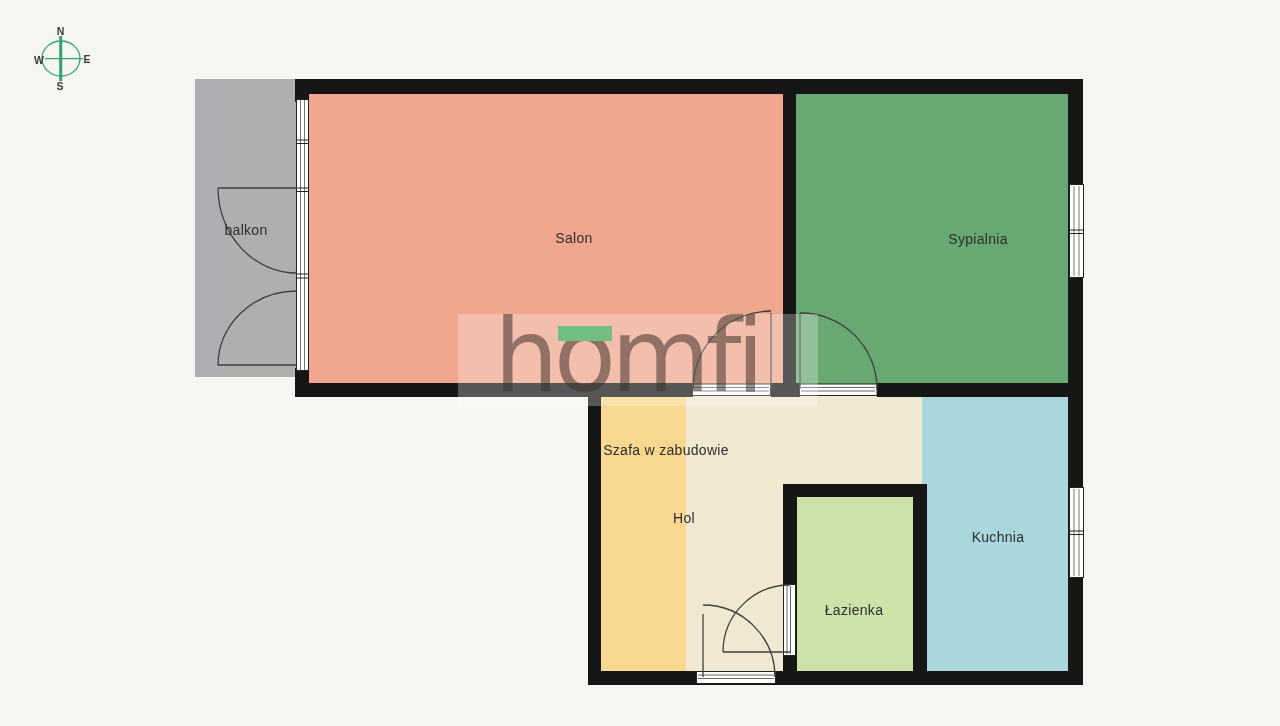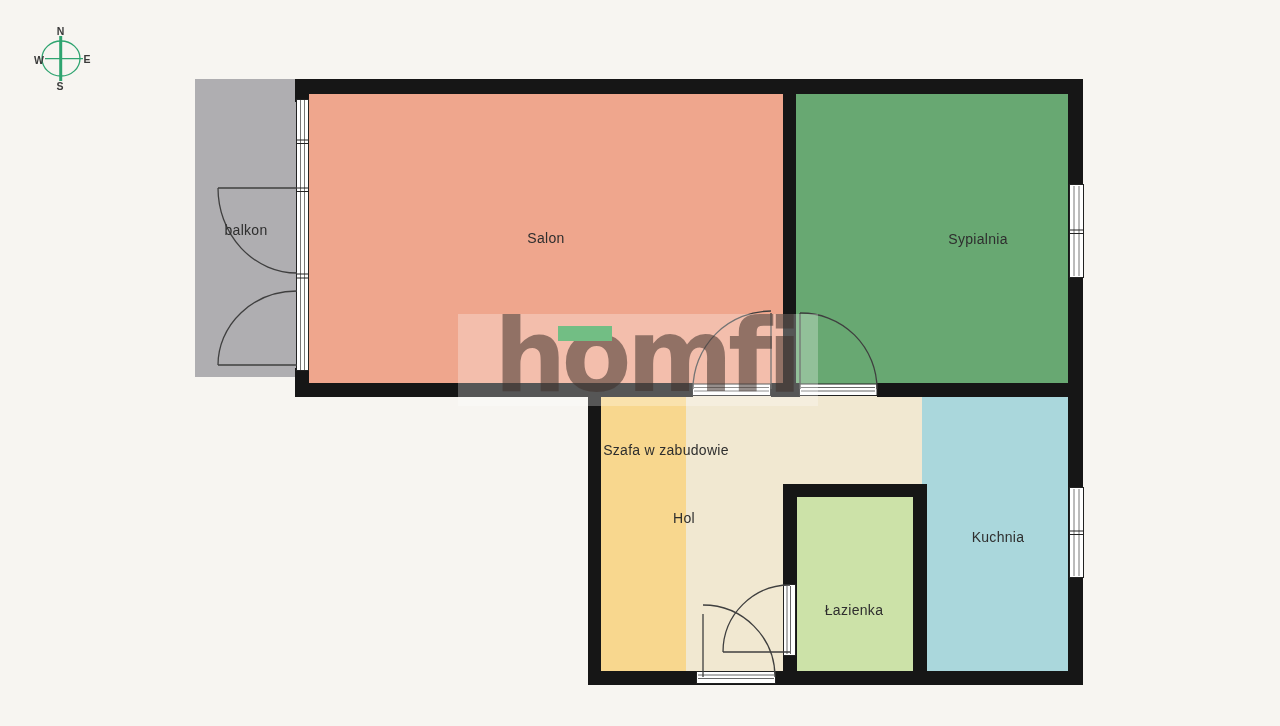--- a/index.html
+++ b/index.html
@@ -30,21 +30,21 @@
   }
 
   
   .wm-box{
     position:absolute;left:458px;top:314px;width:360px;height:92px;
     background:rgba(255,255,255,0.28);z-index:50;
   }
   .wm-text{
     position:absolute;left:494px;top:306px;width:360px;height:100px;
     z-index:51;font-family:"DejaVu Sans","Liberation Sans",sans-serif;
-    font-size:102px;font-weight:bold;letter-spacing:-5px;line-height:100px;
+    font-size:102px;font-weight:normal;letter-spacing:-5px;line-height:100px;
     color:rgba(64,50,44,0.55);
   }
   .wm-bar{
     position:absolute;left:558px;top:326px;width:54px;height:15px;
     z-index:52;background:#72BE84;
   }
 </style>
 </head>
 <body>
 
@@ -161,20 +161,20 @@
         <path d="M 218,365 A 79,74 0 0 1 297,291"></path>
       </g>
     </g>
   </svg>
 
   <div class="wm-box"></div>
   <div class="wm-text">homfi</div>
   <div class="wm-bar" style="background-color: rgb(114, 190, 132);"></div>
 
   <div class="room-label" style="left:246px;top:230px">balkon</div>
-  <div class="room-label" style="left:546px;top:238px">Salon</div>
+  <div class="room-label" style="left:574px;top:238px">Salon</div>
   <div class="room-label" style="left:978px;top:239px">Sypialnia</div>
   <div class="room-label" style="left:666px;top:450px">Szafa w zabudowie</div>
   <div class="room-label" style="left:684px;top:518px">Hol</div>
   <div class="room-label" style="left:854px;top:610px">Łazienka</div>
   <div class="room-label" style="left:998px;top:537px">Kuchnia</div>
 
 </div>
 
 </body></html>

